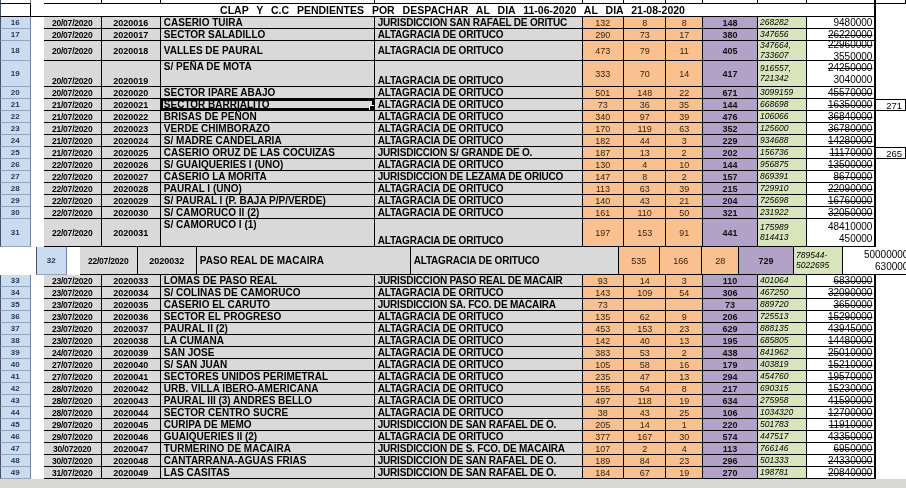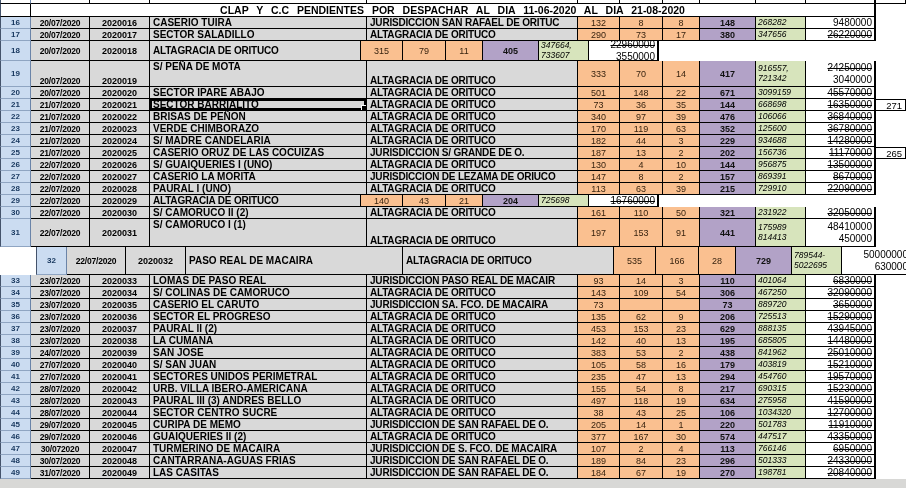--- a/index.html
+++ b/index.html
@@ -4,21 +4,21 @@
 <style>
   html,body{margin:0;padding:0;background:#fff;}
   #screen{position:relative;width:906px;height:488px;background:#fff;overflow:hidden;
           font-family:"Liberation Sans","DejaVu Sans",sans-serif;color:#000;}
   .row{display:flex;width:906px;}
   .c{box-sizing:border-box;border-right:1px solid var(--grid);border-bottom:1px solid var(--grid);
      overflow:hidden;display:flex;align-items:center;white-space:nowrap;}
   .col-n{width:31px;background:var(--hdrbg);justify-content:center;
          font-weight:bold;font-size:8px;color:var(--hdrtx);
          border-right:1px solid #6b84a8;border-bottom:1px solid #8fa5c2;border-left:1px solid #44536b;}
-  .col-date{width:59px;background:var(--gray);justify-content:center;font-weight:bold;font-size:8.5px;letter-spacing:-0.2px;}
+  .col-date{width:59px;background:var(--gray);justify-content:center;font-weight:bold;font-size:8.5px;letter-spacing:-0.2px;margin-left:13px;}
   .col-code{width:60px;background:var(--gray);justify-content:center;font-weight:bold;font-size:9px;}
   .col-name{width:217px;background:var(--gray);font-weight:bold;font-size:10px;padding-left:3px;}
   .col-jur{width:211px;background:var(--gray);font-weight:bold;font-size:10px;padding-left:3px;letter-spacing:-0.2px;}
   .col-q1{width:42px;background:var(--orange);justify-content:center;font-size:9px;color:#38230f;}
   .col-q2{width:43px;background:var(--orange);justify-content:center;font-size:9px;color:#38230f;}
   .col-q3{width:37px;background:var(--orange);justify-content:center;font-size:9px;color:#38230f;}
   .col-tot{width:56px;background:var(--purple);justify-content:center;font-size:9px;font-weight:bold;color:#111;}
   .col-ref{width:50px;background:var(--green);font-size:8.5px;padding-left:2px;flex-direction:column;
            align-items:flex-start;justify-content:center;line-height:1.15;font-style:italic;}
   .col-amt{width:70px;background:#fff;font-size:10px;padding-right:2px;flex-direction:column;
@@ -103,22 +103,23 @@
         </div>
         <div class="c col-amt">
           <span class="struck">26220000</span>
         </div>
         <div class="c col-x"></div>
       </div>
       <div class="row" style="height: 20px;">
         <div class="c col-n">18</div>
         <div class="c col-date">20/07/2020</div>
         <div class="c col-code">2020018</div>
-        <div class="c col-jur">ALTAGRACIA DE ORITUCO</div>
-        <div class="c col-q1">315</div>
+        <div class="c col-name">VALLES DE PAURAL</div>
+        <div class="c col-jur">ALTAGRACIA DE ORITUCO</div>
+        <div class="c col-q1">473</div>
         <div class="c col-q2">79</div>
         <div class="c col-q3">11</div>
         <div class="c col-tot">405</div>
         <div class="c col-ref">
           <span>347664,</span>
           <span>733607</span>
         </div>
         <div class="c col-amt">
           <span class="struck">22960000</span>
           <span>3550000</span>
@@ -304,20 +305,21 @@
         </div>
         <div class="c col-amt">
           <span class="struck">22090000</span>
         </div>
         <div class="c col-x"></div>
       </div>
       <div class="row" style="height: 12px;">
         <div class="c col-n">29</div>
         <div class="c col-date">22/07/2020</div>
         <div class="c col-code">2020029</div>
+        <div class="c col-name">S/ PAURAL I (P. BAJA P/P/VERDE)</div>
         <div class="c col-jur">ALTAGRACIA DE ORITUCO</div>
         <div class="c col-q1">140</div>
         <div class="c col-q2">43</div>
         <div class="c col-q3">21</div>
         <div class="c col-tot">204</div>
         <div class="c col-ref">
           <span>725698</span>
         </div>
         <div class="c col-amt">
           <span class="struck">16760000</span>

